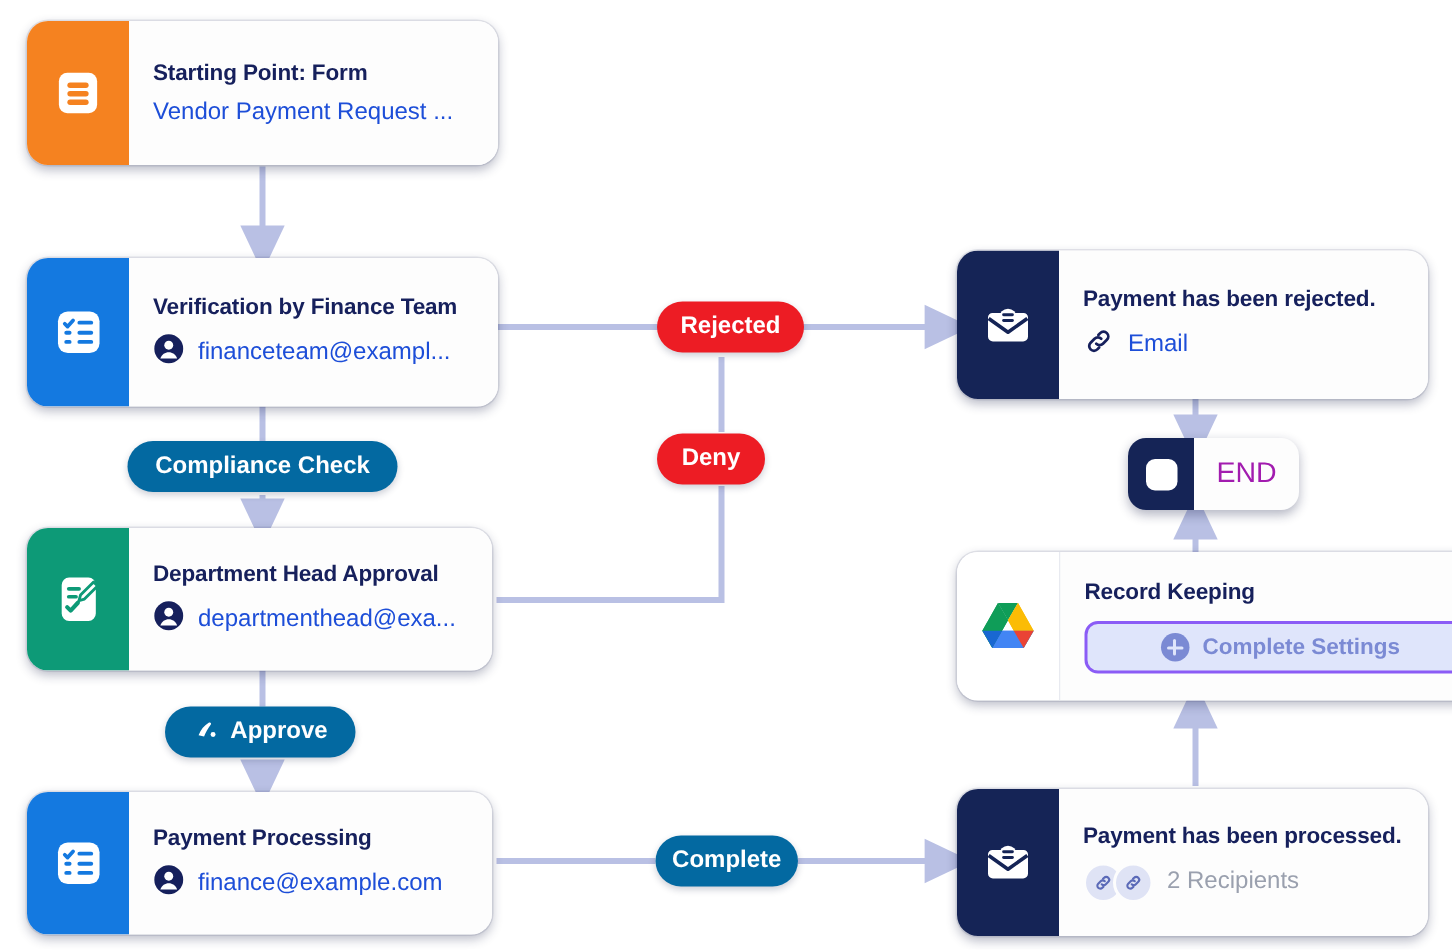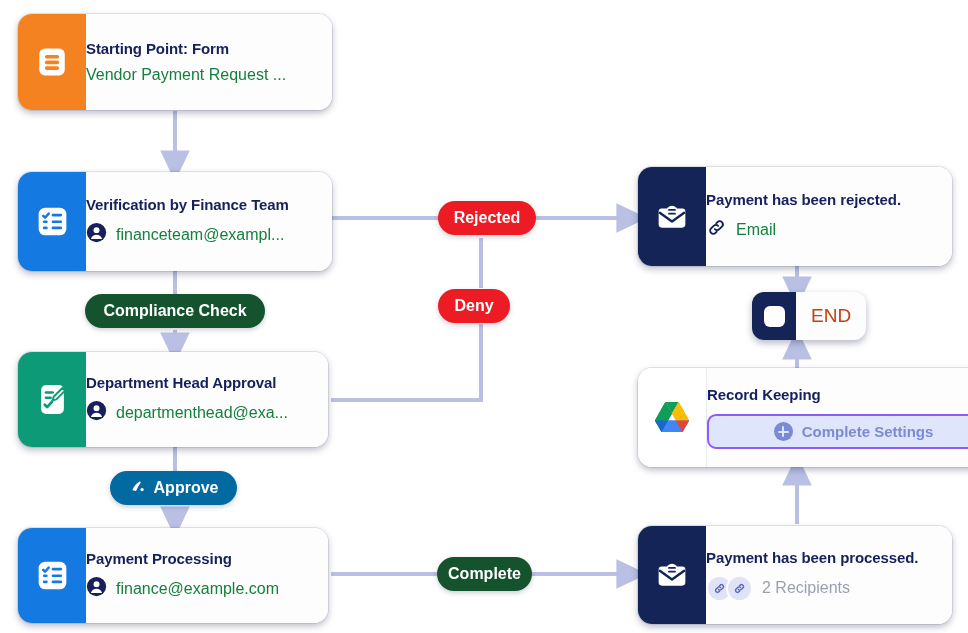--- a/index.html
+++ b/index.html
@@ -24,32 +24,32 @@
     box-shadow:0 3px 7px rgba(24,30,70,.30), 0 0 0 1px rgba(30,40,90,.10);
     overflow:hidden;
   }
   .node .ic{
     width:68px;flex:0 0 68px;
     display:flex;align-items:center;justify-content:center;
   }
   .node .body{
     flex:1 1 auto;
     display:flex;flex-direction:column;justify-content:center;
-    padding:0 0;
+    padding:0 16px;
     background:#fdfdfd;
     min-width:0;
   }
   .node .title{
     font-size:15px;font-weight:bold;color:#16205c;
     letter-spacing:-.1px;white-space:nowrap;overflow:hidden;
     margin-bottom:9px;
   }
   .node .sub{
     display:flex;align-items:center;gap:9px;
-    font-size:16px;color:#15803d;white-space:nowrap;overflow:hidden;
+    font-size:16px;color:#1d4ed8;white-space:nowrap;overflow:hidden;
   }
   .node .sub.muted{color:#9aa0ae;}
 
   .ic-orange{background:#f58220;}
   .ic-blue{background:#1479e0;}
   .ic-green{background:#0d9a77;}
   .ic-navy{background:#152456;}
   .ic-white{background:#ffffff;border-right:1px solid #e8eaf0;}
 
   
@@ -57,42 +57,42 @@
     position:absolute;z-index:4;
     display:flex;align-items:center;justify-content:center;gap:7px;
     border-radius:999px;
     font-size:16px;font-weight:700;
     color:#ffffff;
     box-shadow:0 2px 5px rgba(24,30,70,.22);
     white-space:nowrap;
     padding:0 18px;height:34px;
     box-sizing:border-box;
   }
-  .pill-blue{background:#14532d;}
+  .pill-blue{background:#0369a1;}
   .pill-red{background:#ed1c24;}
   .pill-green{background:#0369a1;}
 
   
   #end-node{
     position:absolute;z-index:4;
     display:flex;align-items:stretch;
     border-radius:12px;overflow:hidden;
     box-shadow:0 3px 7px rgba(24,30,70,.32);
     background:#fdfdfd;
   }
   #end-node .endsq{
     width:44px;flex:0 0 44px;background:#152456;
     display:flex;align-items:center;justify-content:center;
   }
   #end-node .endsq i{
     display:block;width:21px;height:21px;background:#ffffff;border-radius:6px;
   }
   #end-node .endtxt{
     display:flex;align-items:center;padding:0 15px;
-    font-size:19px;font-weight:500;color:#c2410c;
+    font-size:19px;font-weight:500;color:#a21caf;
   }
 
   
   .cs-btn{
     display:flex;align-items:center;justify-content:center;gap:9px;
     background:#dfe5fb;
     border:2px solid #8b5cf6;
     border-radius:9px;
     height:31px;
     padding:0 14px;

